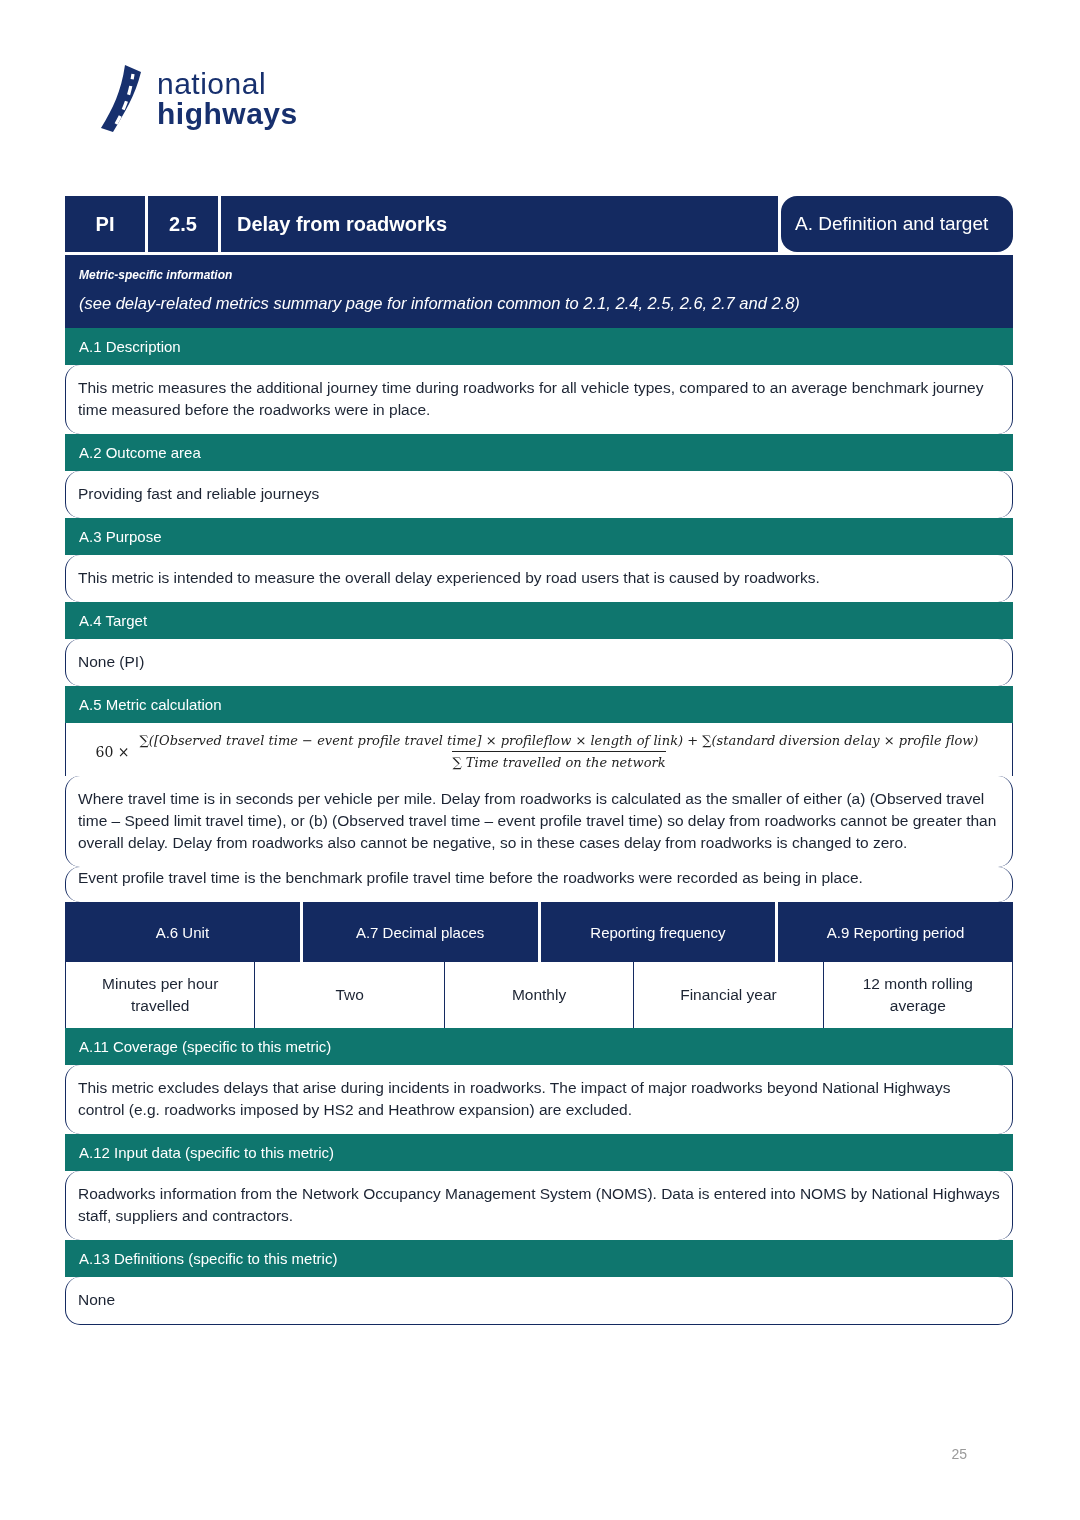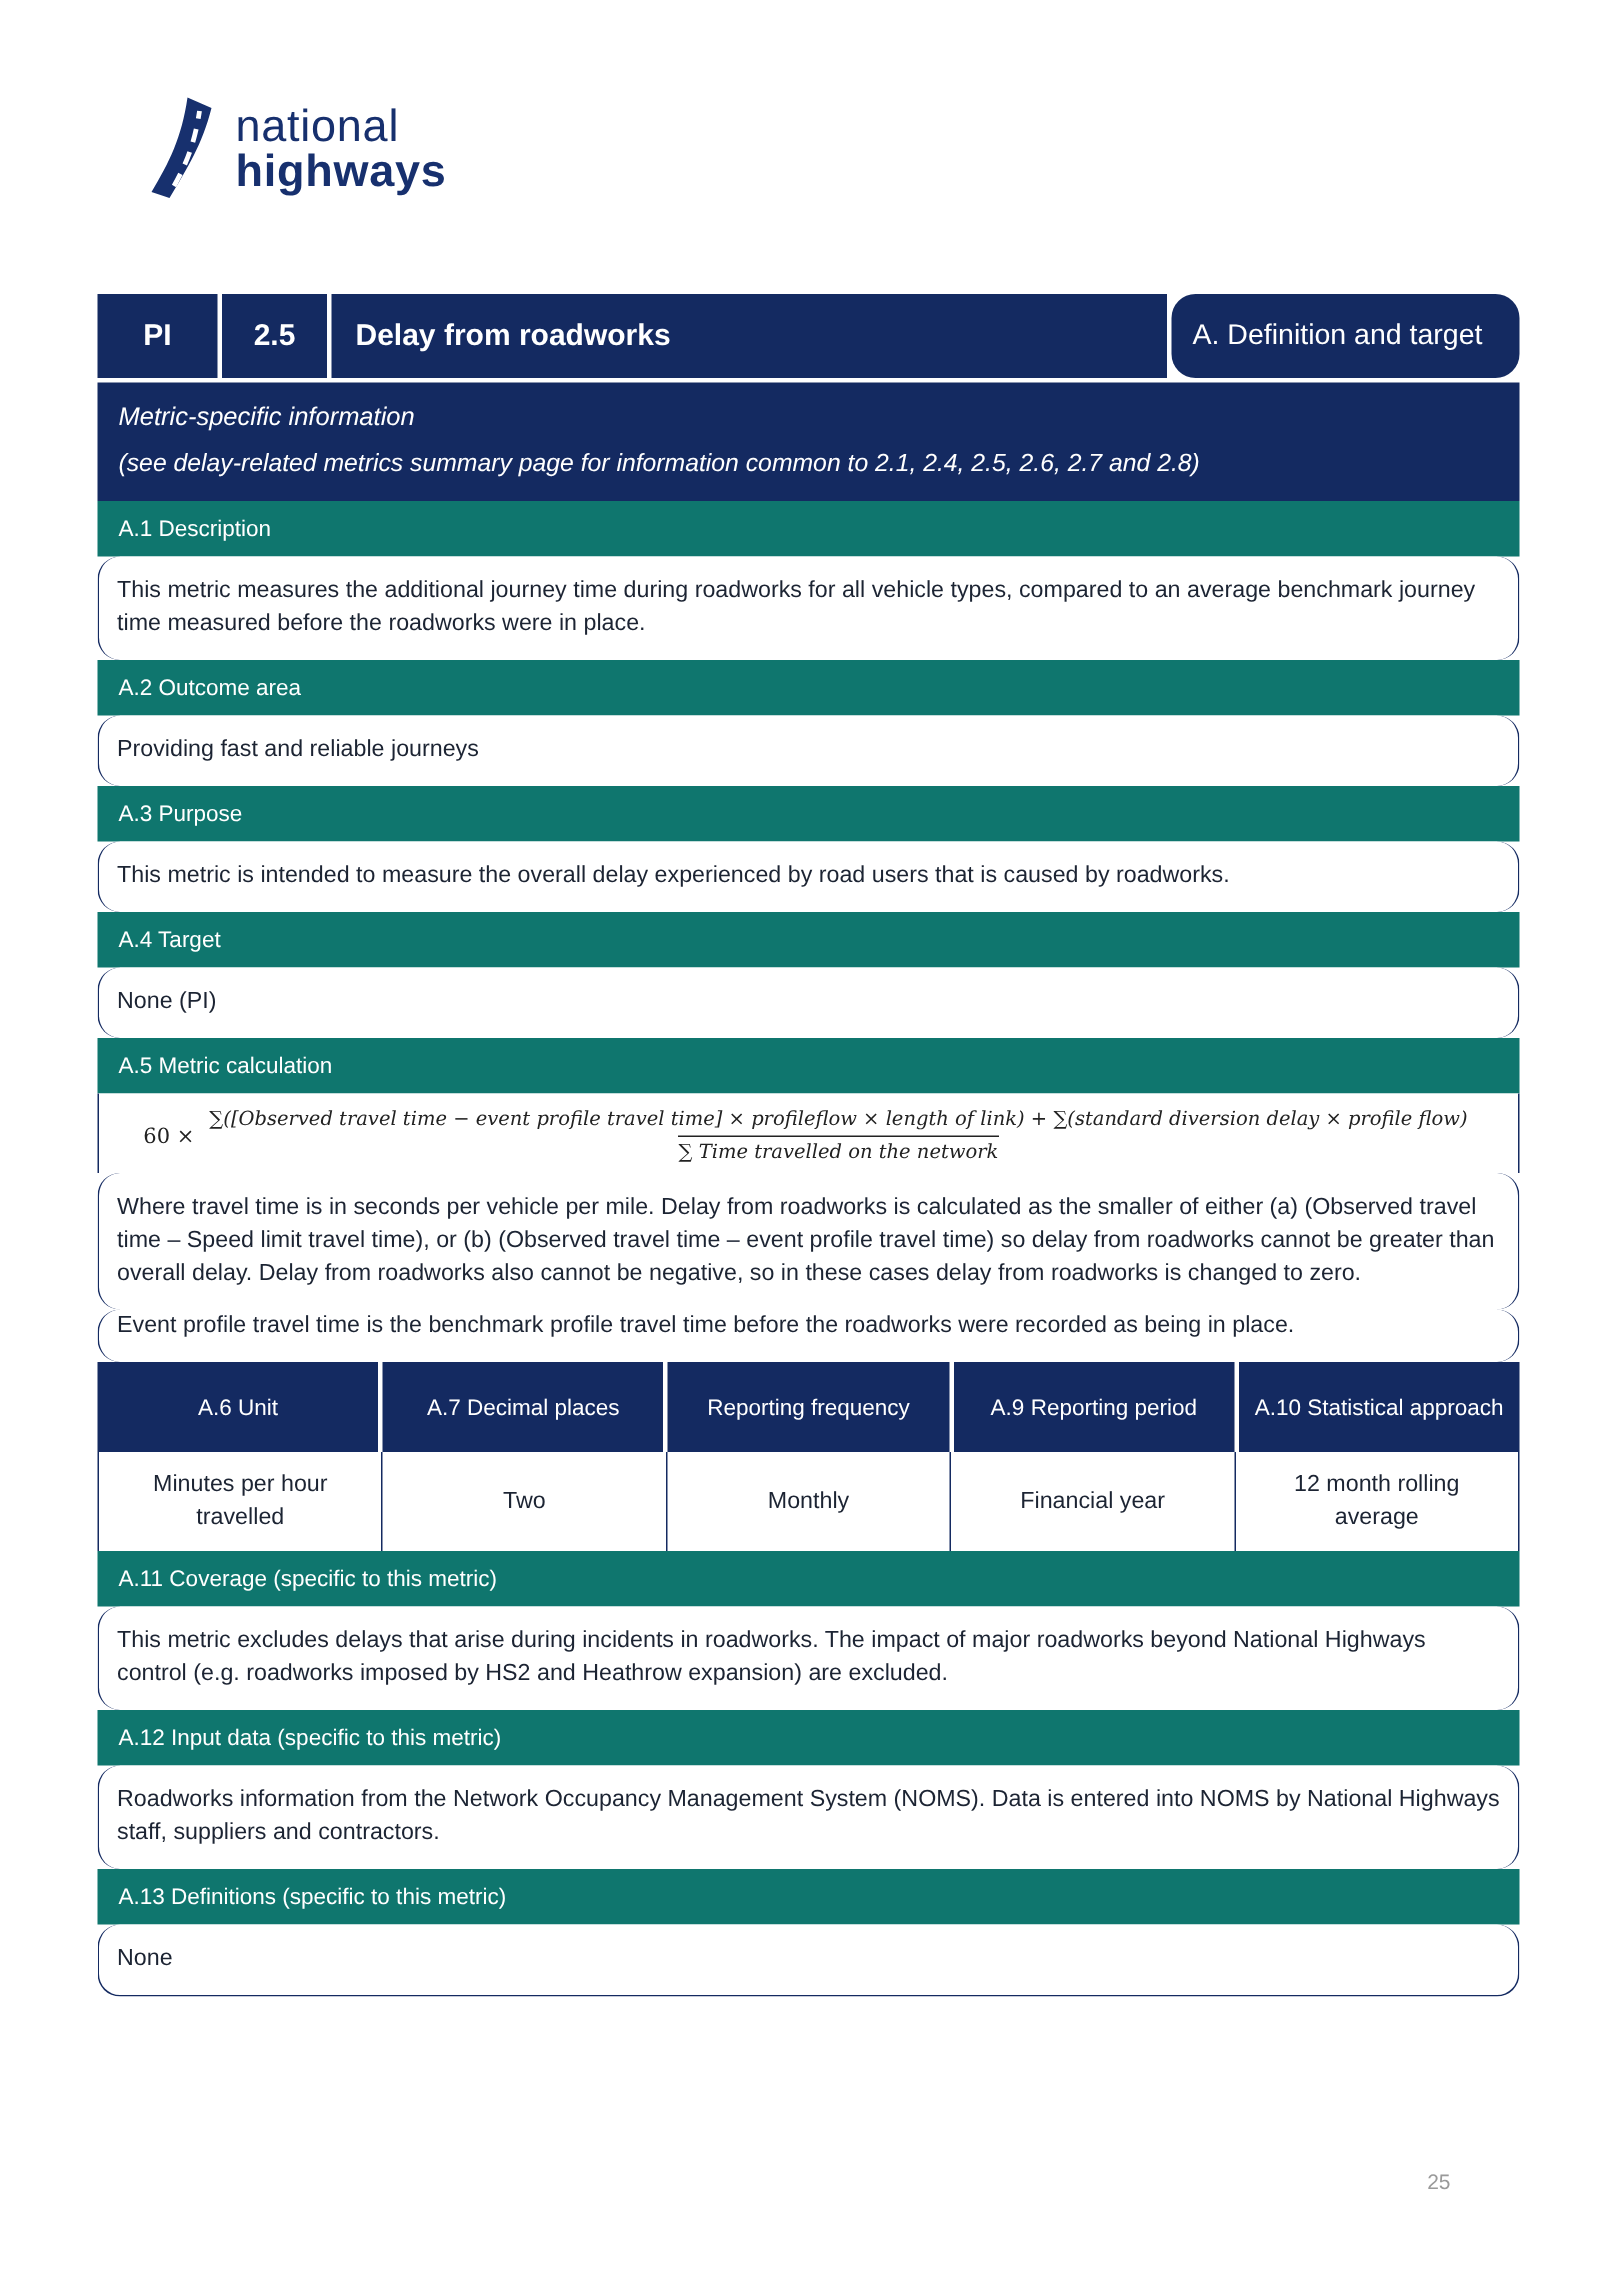--- a/index.html
+++ b/index.html
@@ -43,21 +43,21 @@
   .head-cell + .head-cell { margin-left: 3px; }
   .hc-pi   { width: 80px;  justify-content: center; font-weight: 700; font-size: 20px; }
   .hc-num  { width: 70px;  justify-content: center; font-weight: 700; font-size: 20px; }
   .hc-title{ flex: 1; padding-left: 16px; font-weight: 700; font-size: 20px; }
   .hc-right{ width: 232px; padding-left: 14px; font-size: 19px; font-weight: 400; border-radius: 16px; }
   
   .intro-band {
     background: #142a61; color: #fff;
     padding: 13px 14px 15px 14px;
   }
-  .intro-title { font-style: italic; font-weight: 400; font-size: 17px; margin-bottom: 12px; }
+  .intro-title { font-style: italic; font-weight: 700; font-size: 12px; margin-bottom: 12px; }
   .intro-sub   { font-style: italic; font-weight: 400; font-size: 16.5px; }
   
   .band {
     background: #0f766e; color: #fff;
     padding: 10px 14px;
     font-size: 15px;
   }
   
   .row {
     background: #fff;
@@ -173,21 +173,20 @@
       </span>
     </div>
     <div class="row">Where travel time is in seconds per vehicle per mile. Delay from roadworks is calculated as the smaller of either (a) (Observed travel time – Speed limit travel time), or (b) (Observed travel time – event profile travel time) so delay from roadworks cannot be greater than overall delay. Delay from roadworks also cannot be negative, so in these cases delay from roadworks is changed to zero.</div>
     <div class="row calc-note2" style="padding-top:0;">Event profile travel time is the benchmark profile travel time before the roadworks were recorded as being in place.</div>
 
     <div class="grid-head">
       <div class="gh">A.6 Unit</div>
       <div class="gh">A.7 Decimal places</div>
       <div class="gh">Reporting frequency</div>
       <div class="gh">A.9 Reporting period</div>
-      <div class="gh">A.10 Statistical approach</div>
     </div>
     <div class="grid-body">
       <div class="gc">Minutes per hour travelled</div>
       <div class="gc">Two</div>
       <div class="gc">Monthly</div>
       <div class="gc">Financial year</div>
       <div class="gc">12 month rolling average</div>
     </div>
 
     <div class="band">A.11 Coverage (specific to this metric)</div>

